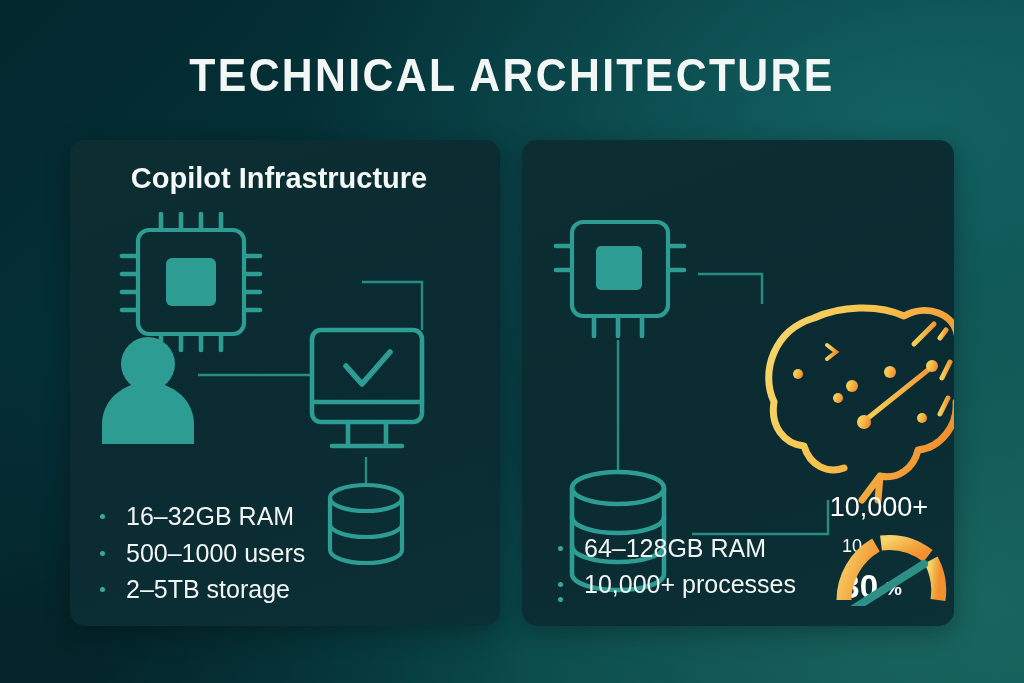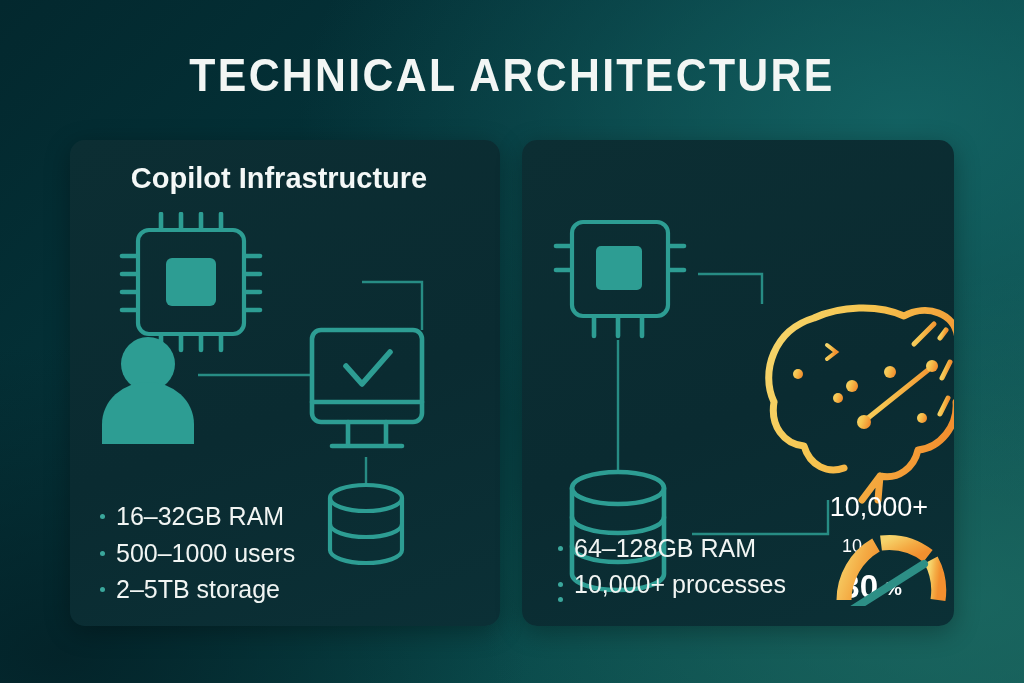--- a/index.html
+++ b/index.html
@@ -70,21 +70,21 @@
     position:absolute;
     left:30px;
     bottom:18px;
     width:370px;
   }
   #card-right .bullets { left:36px; width:320px; }
 
   .bullet {
     display:flex;
     align-items:baseline;
-    gap:11px;
+    gap:21px;
     color:#f1f5f3;
     font-size:25px;
     line-height:1.47;
     white-space:nowrap;
   }
   .dot {
     flex:0 0 auto;
     width:5px; height:5px;
     border-radius:50%;
     background:#3aa79c;

